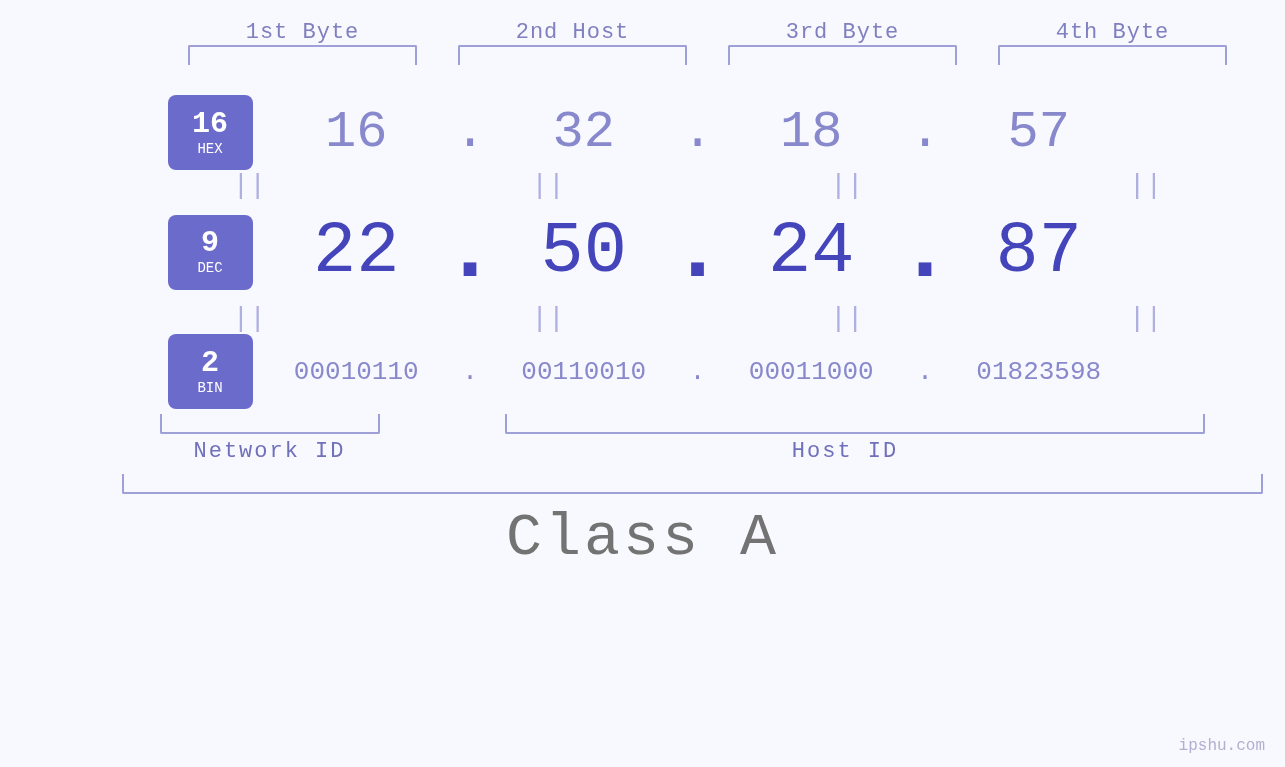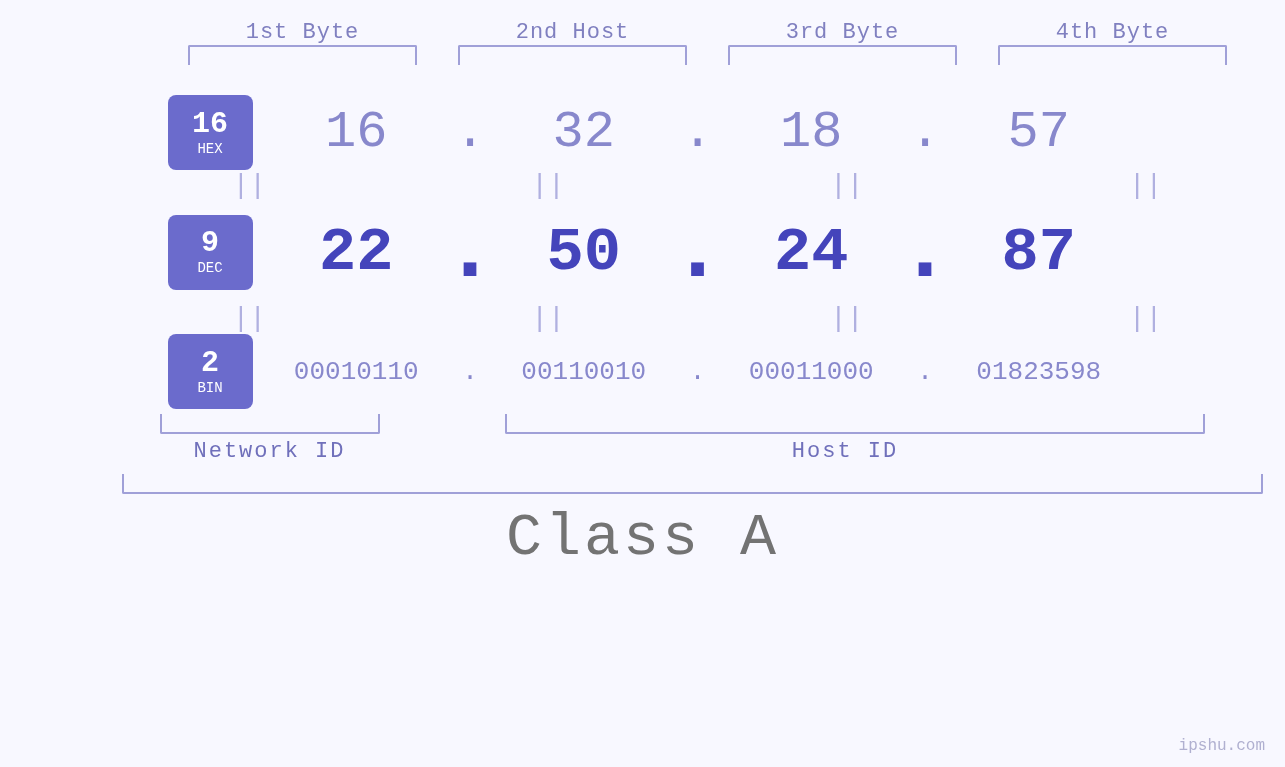--- a/index.html
+++ b/index.html
@@ -129,22 +129,22 @@
     }
 
     .hex-dot {
       color: #8888cc;
       font-size: 52px;
     }
 
     
     .dec-value {
       color: #4444bb;
-      font-size: 62px;
-      font-weight: bold;
+      font-size: 72px;
+      font-weight: normal;
       font-family: 'Courier New', Courier, monospace;
     }
 
     .dec-dot {
       color: #4444bb;
       font-size: 90px;
       font-weight: bold;
     }
 
     

